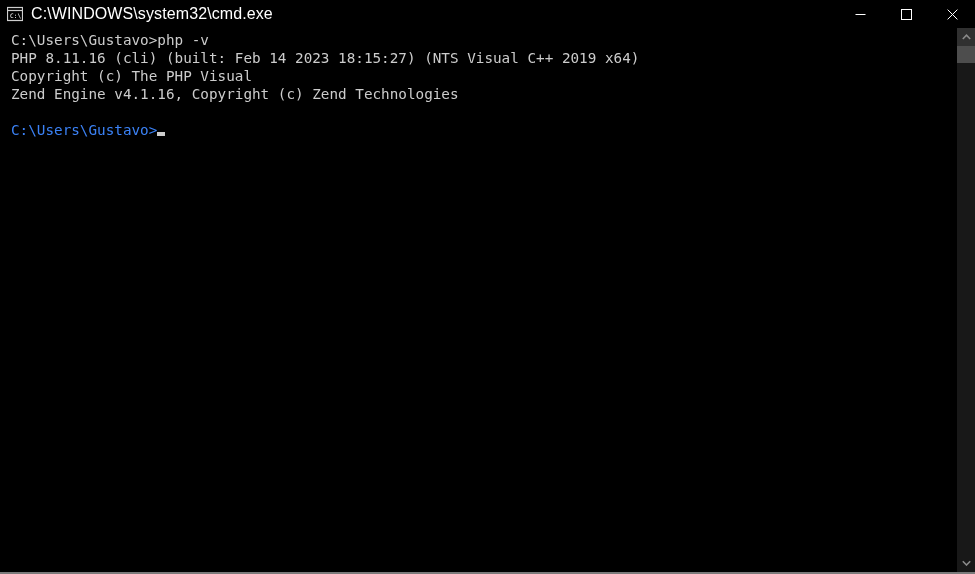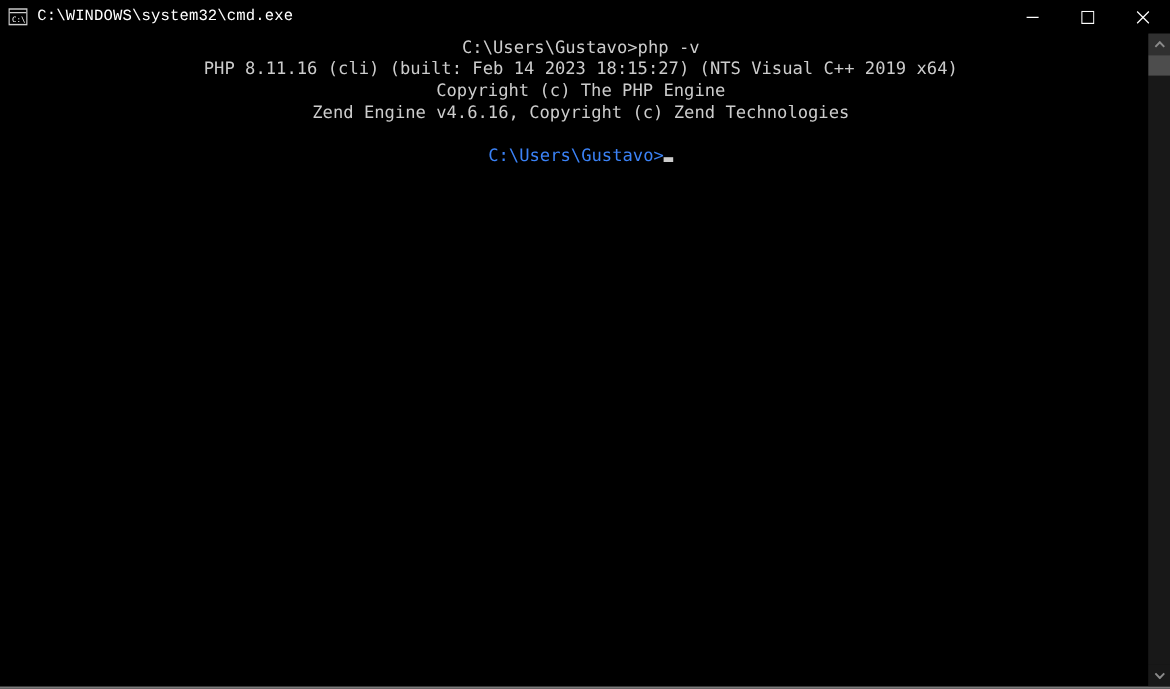--- a/index.html
+++ b/index.html
@@ -42,22 +42,22 @@
     width: 16px;
     height: 16px;
     margin-left: 7px;
     margin-right: 8px;
     flex: 0 0 auto;
     position: relative;
   }
 
   #titlebar-title {
     color: #ffffff;
-    font-size: 13px;
-    font-family: Liberation Mono, monospace;
+    font-size: 16px;
+    font-family: Liberation Sans, sans-serif;
     letter-spacing: 0.1px;
     white-space: nowrap;
     line-height: 28px;
   }
 
   #window-controls {
     position: absolute;
     right: 0;
     top: 0;
     height: 28px;
@@ -84,21 +84,20 @@
     width: 957px;
     height: 544px;
     background: #000000;
     overflow: hidden;
     padding: 0;
   }
 
   #console-lines {
     padding-top: 3px;
     padding-left: 11px;
-    text-align: center;
   }
 
   .line {
     color: #cccccc;
     font-family: "DejaVu Sans Mono", "Liberation Mono", monospace;
     font-size: 14.3px;
     line-height: 18px;
     height: 18px;
     white-space: pre;
     letter-spacing: 0px;
@@ -193,22 +192,22 @@
           <line x1="10.4" y1="0.6" x2="0.6" y2="10.4" stroke="#ffffff" stroke-width="1"></line>
         </svg>
       </button>
     </div>
   </div>
 
   <div id="console">
     <div id="console-lines">
       <div class="line">C:\Users\Gustavo&gt;php -v</div>
       <div class="line">PHP 8.11.16 (cli) (built: Feb 14 2023 18:15:27) (NTS Visual C++ 2019 x64)</div>
-      <div class="line">Copyright (c) The PHP Engine</div>
-      <div class="line">Zend Engine v4.6.16, Copyright (c) Zend Technologies</div>
+      <div class="line">Copyright (c) The PHP Visual</div>
+      <div class="line">Zend Engine v4.1.16, Copyright (c) Zend Technologies</div>
       <div class="line blank">&nbsp;</div>
       <div class="prompt-line"><span>C:\Users\Gustavo&gt;</span><span id="cursor"></span></div>
     </div>
   </div>
 
   <div id="scrollbar">
     <div class="sb-btn" id="sb-up">
       <svg width="9" height="6" viewBox="0 0 9 6">
         <polyline points="0.8,5 4.5,1.2 8.2,5" fill="none" stroke="#8a8a8a" stroke-width="1.6"></polyline>
       </svg>

